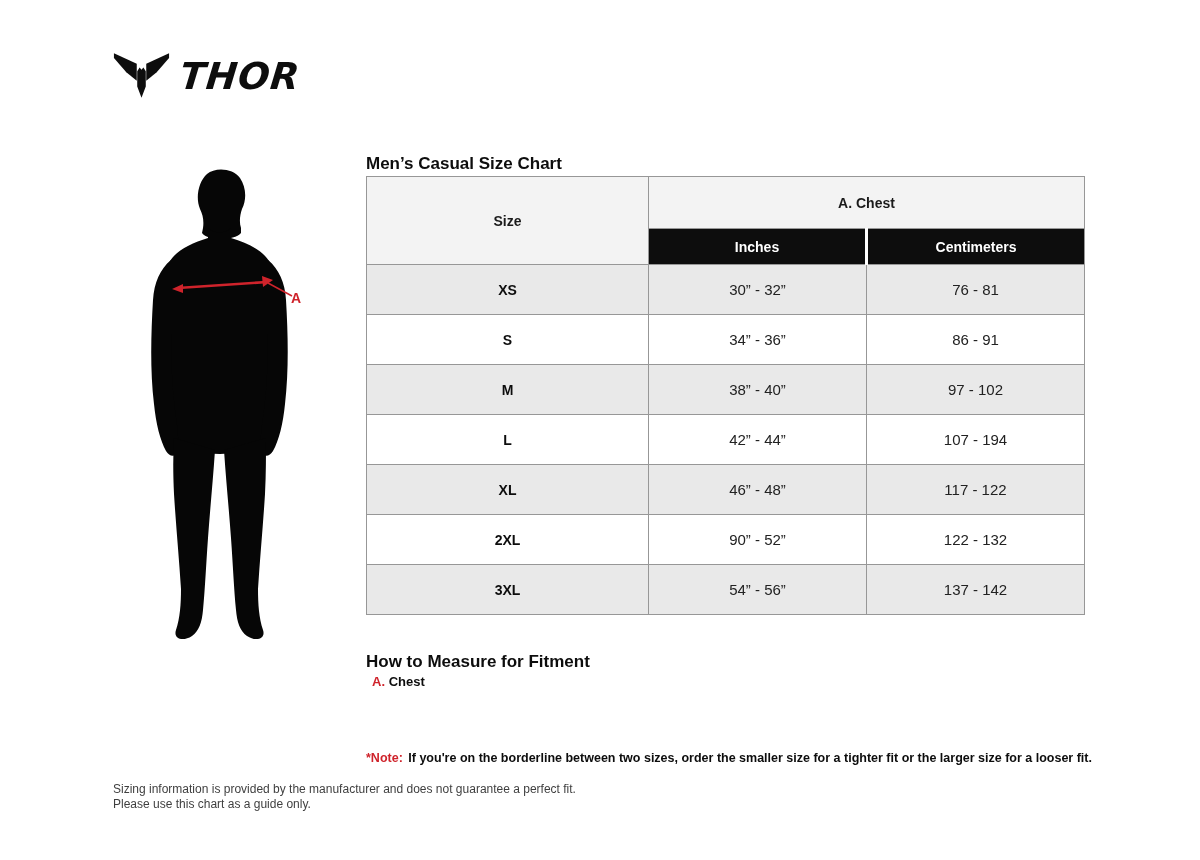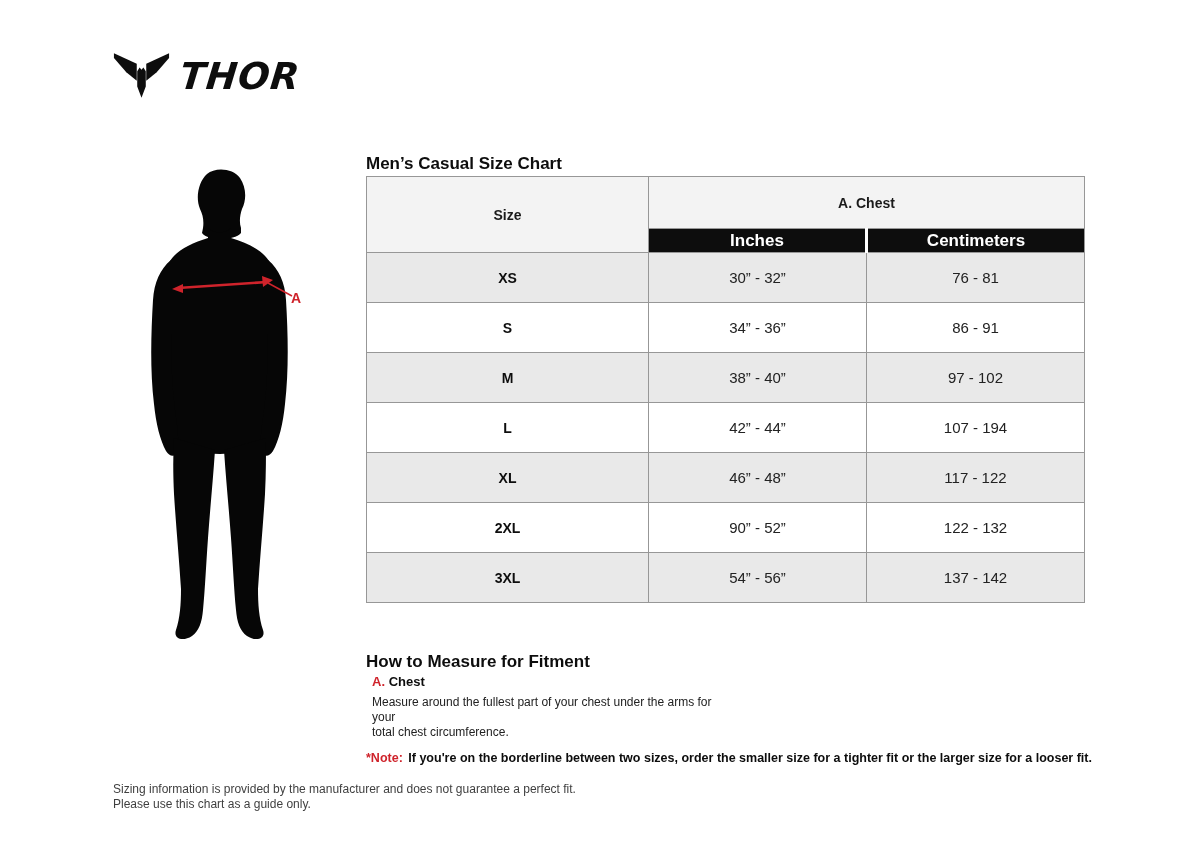--- a/index.html
+++ b/index.html
@@ -20,21 +20,21 @@
   
   .chart-title { position:absolute; left:366px; top:140px; font-size:17px; font-weight:bold; color:#0d0d0d; }
   .size-table {
     position:absolute; left:366px; top:176px; width:719px;
     border-collapse:collapse; table-layout:fixed;
   }
   .size-table th, .size-table td { border:1px solid #979797; padding:0; }
   .size-table th.size-head { width:282px; background:#f3f3f3; font-size:14px; color:#1a1a1a; }
   .size-table th.group-head { background:#f3f3f3; height:52px; font-size:14px; color:#1a1a1a; }
   .size-table tr.unit-row th {
-    background:#0d0d0d; color:#ffffff; font-size:17px; height:24px; font-weight:bold;
+    background:#0d0d0d; color:#ffffff; font-size:14px; height:36px; font-weight:bold;
   }
   .size-table th.unit-cm { border-left:3px solid #ffffff; }
   .size-table tbody td { height:50px; text-align:center; font-size:15px; color:#222; }
   .size-table tbody td.size-cell { font-weight:bold; font-size:14px; color:#0d0d0d; }
   .size-table tbody tr:nth-child(odd)  { background:#e9e9e9; }
   .size-table tbody tr:nth-child(even) { background:#ffffff; }
   
   .measure-heading { position:absolute; left:366px; top:638px; font-size:17px; font-weight:bold; color:#0d0d0d;text-align:right; }
   .measure-item { position:absolute; left:372px; top:674px; width:360px; }
   .measure-item-title { font-size:13px; font-weight:bold; color:#0d0d0d; margin-bottom:6px; }
@@ -135,24 +135,20 @@
   </tbody>
 </table>
 
 <h2 class="measure-heading">How to Measure for Fitment</h2>
 
 <div class="measure-item">
   <div class="measure-item-title">
     <span class="red-key">A.</span>
     <span>Chest</span>
   </div>
-  <div class="measure-item-desc">
-    <span>Measure around the fullest part of your chest under the arms for your</span><br>
-    <span>total chest circumference.</span>
-  </div>
 </div>
 
 <div class="note-line">
   <span class="note-label">*Note:</span>
   <span>If you're on the borderline between two sizes, order the smaller size for a tighter fit or the larger size for a looser fit.</span>
 </div>
 
 <div class="footer">
   <span>Sizing information is provided by the manufacturer and does not guarantee a perfect fit.</span><br>
   <span>Please use this chart as a guide only.</span>

